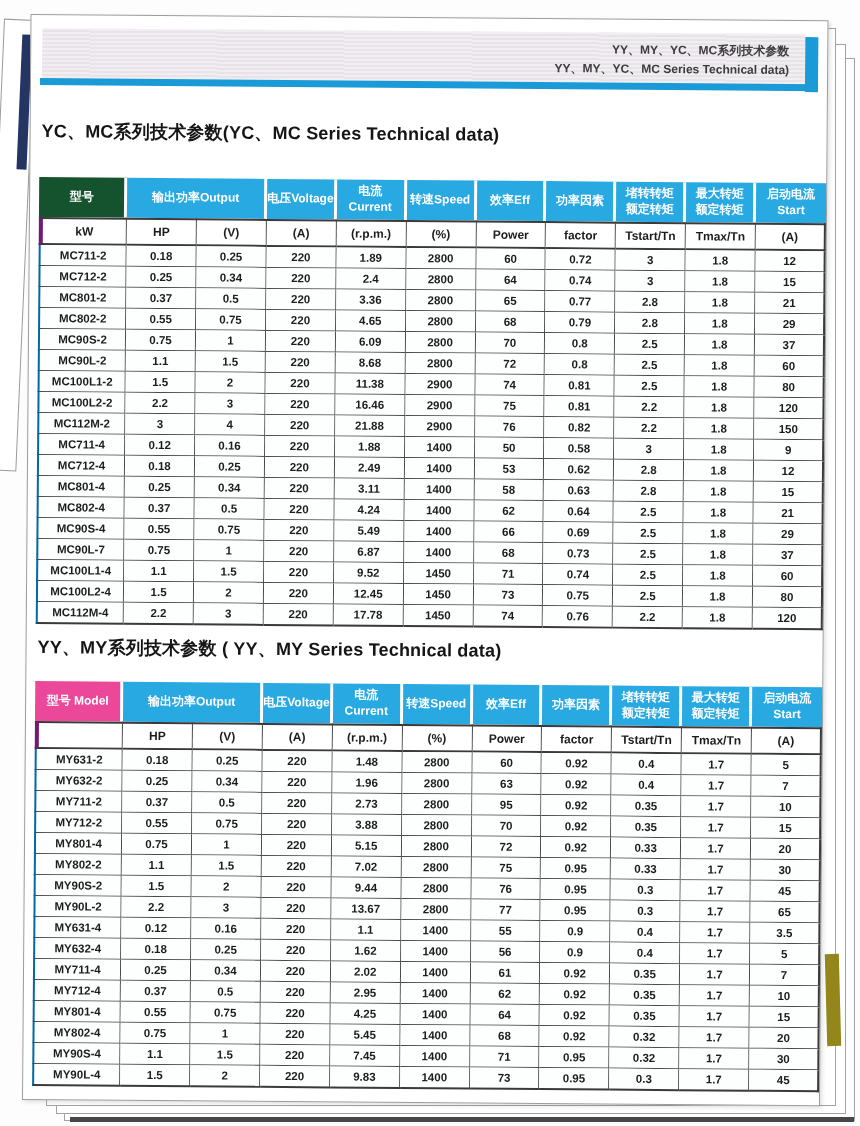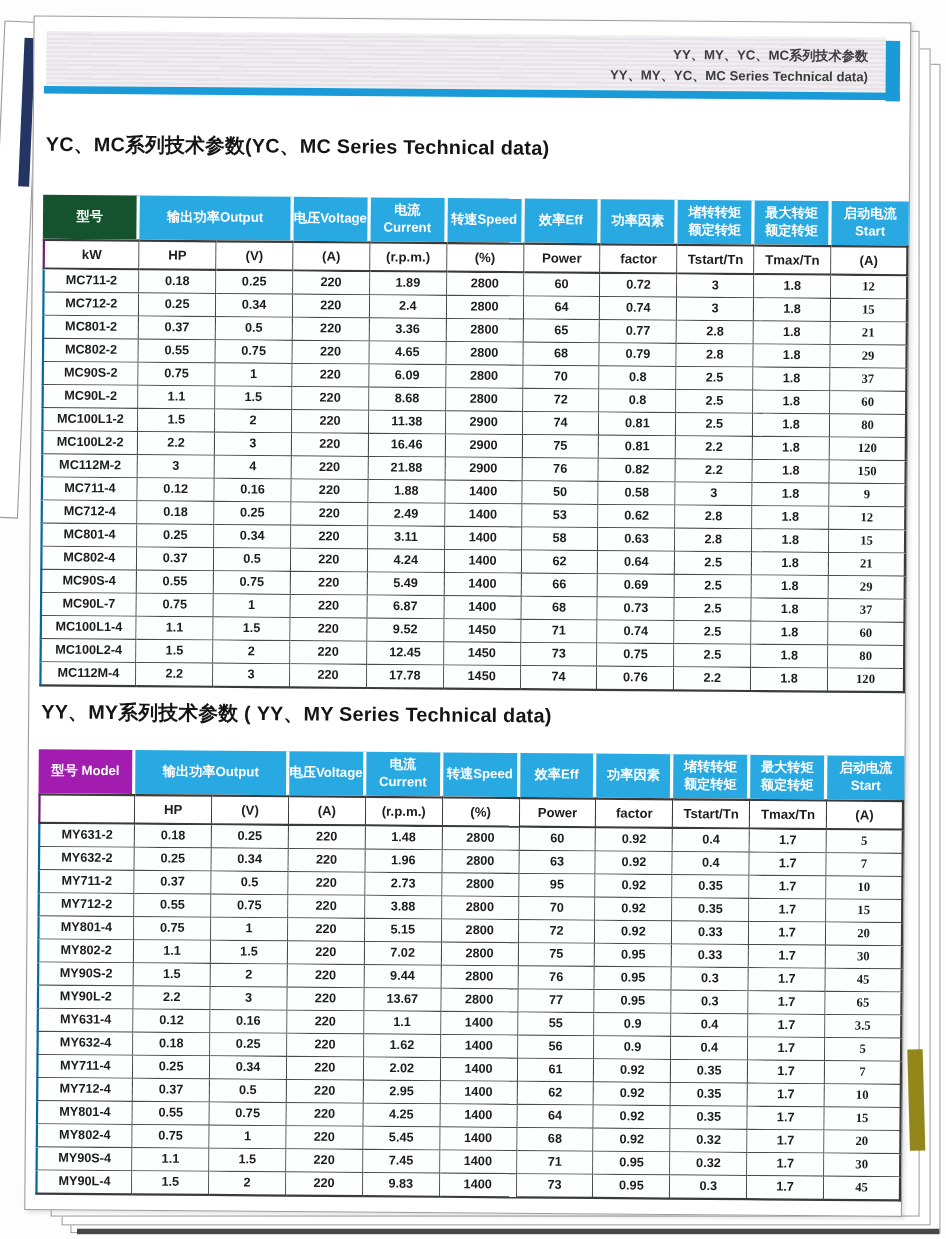--- a/index.html
+++ b/index.html
@@ -36,26 +36,26 @@
 
   
   table.spec{position:absolute;left:9px;width:787px;border-collapse:separate;border-spacing:0;table-layout:fixed;}
   .tbl1{top:162px;}
   .tbl2{top:666px;}
   .spec th,.spec td{padding:0;text-align:center;vertical-align:middle;color:#1c1c1c;overflow:hidden;}
   .spec .gh{height:40px;color:#fff;font-size:12px;font-weight:700;border-right:3px solid #fff;line-height:1.3;}
   .spec .gh:last-child{border-right:none;}
   .spec .sub{height:24px;background:#fff;font-size:12px;font-weight:700;
              border-top:2px solid #3a3a3a;border-bottom:2px solid #3a3a3a;border-right:1px solid #3a3a3a;}
-  .spec .sub:first-child{border-left:2px solid #701a75;}
+  .spec .sub:first-child{border-left:4px solid #701a75;}
   .spec .sub:last-child{border-right:2px solid #3a3a3a;}
   .spec td{height:20px;font-size:11.5px;font-weight:700;background:#fdfefe;
            border-bottom:1px solid #4a4a4a;border-right:1px solid #4a4a4a;}
   .spec td:first-child{border-left:2px solid #0369a1;}
-  .spec td:last-child{border-right:2px solid #3a3a3a;font-family:Liberation Serif, serif;}
+  .spec td:last-child{border-right:2px solid #3a3a3a;}
   .spec tbody tr:last-child td{border-bottom:2px solid #3a3a3a;}
   col.c-model{width:11.2%;}
   col.c-val{width:8.88%;}
 </style>
 </head>
 <body>
 
 <div class="canvas">
 
   <div class="backpage bp3"></div>
@@ -370,21 +370,21 @@
           <col class="c-val">
         <col class="c-val">
           <col class="c-val">
           <col class="c-val">
           <col class="c-val">
           <col class="c-val">
           <col class="c-val">
       </colgroup>
       <thead>
           <tr>
-            <th class="gh" colspan="1" style="background: #a21caf;">型号 Model</th>
+            <th class="gh" colspan="1" style="background: #ec4899;">型号 Model</th>
             <th class="gh" colspan="2" style="background: rgb(41, 169, 225);">输出功率Output</th>
             <th class="gh" colspan="1" style="background: rgb(41, 169, 225);">电压Voltage</th>
             <th class="gh" colspan="1" style="background: rgb(41, 169, 225);">电流Current</th>
             <th class="gh" colspan="1" style="background: rgb(41, 169, 225);">转速Speed</th>
             <th class="gh" colspan="1" style="background: rgb(41, 169, 225);">效率Eff</th>
             <th class="gh" colspan="1" style="background: rgb(41, 169, 225);">功率因素</th>
             <th class="gh" colspan="1" style="background: rgb(41, 169, 225);">堵转转矩<br>额定转矩</th>
             <th class="gh" colspan="1" style="background: rgb(41, 169, 225);">最大转矩<br>额定转矩</th>
             <th class="gh" colspan="1" style="background: rgb(41, 169, 225);">启动电流<br>Start</th>
           </tr>

